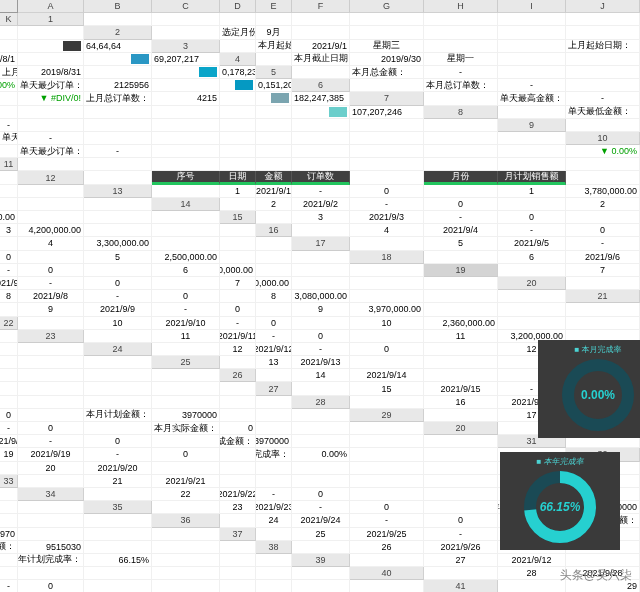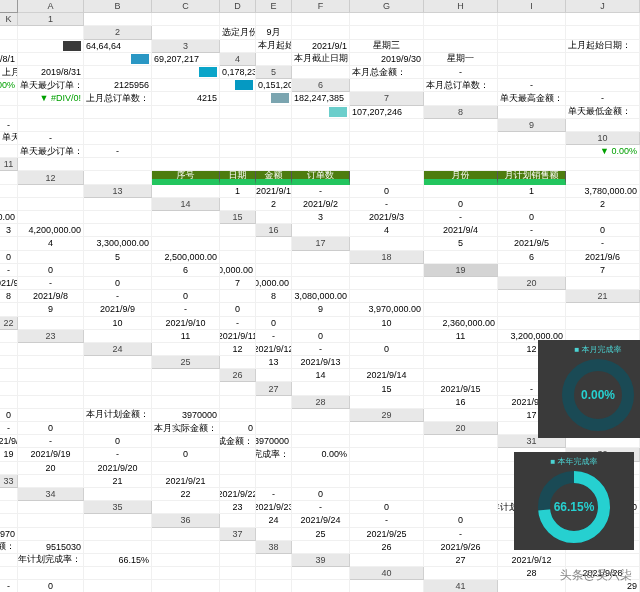--- a/index.html
+++ b/index.html
@@ -52,25 +52,25 @@
   .corner {
     background: #e8e8e8;
     border-right: 1px solid #999;
     border-bottom: 1px solid #999;
   }
   .lbl { justify-content: flex-start; }
   .ctr { justify-content: center; }
   .rgt { justify-content: flex-end; }
   .green { color: #00a000; }
   .th {
-    background: #4d7c0f;
+    background: #404040;
     color: #fff;
     justify-content: center;
     border-right: 1px solid #555;
-    border-bottom: 6px solid #22c55e;
+    border-bottom: 3px solid #22c55e;
   }
   .swatch {
     width: 18px; height: 10px; margin-left: auto;
   }
   .donut-wrap {
     position: absolute;
     width: 120px;
     height: 98px;
     background: #3a3a3a;
     display: flex;
@@ -618,21 +618,21 @@
 
 <div class="donut-wrap" style="top:340px; left:538px;">
   <div class="donut-title">本月完成率</div>
   <div class="donut">
     <div class="ring-bg"></div>
 
     <div class="donut-ctr">0.00%</div>
   </div>
 </div>
 
-<div class="donut-wrap" style="top:452px; left:514px;">
+<div class="donut-wrap" style="top:452px; left:500px;font-style:italic;">
   <div class="donut-title">本年完成率</div>
   <div class="donut">
     <div class="ring-bg"></div>
     <div class="ring-fg full66"></div>
     <div class="donut-ctr">66.15%</div>
   </div>
 </div>
 
 <div class="watermark">头条@吴六柒</div>
 

